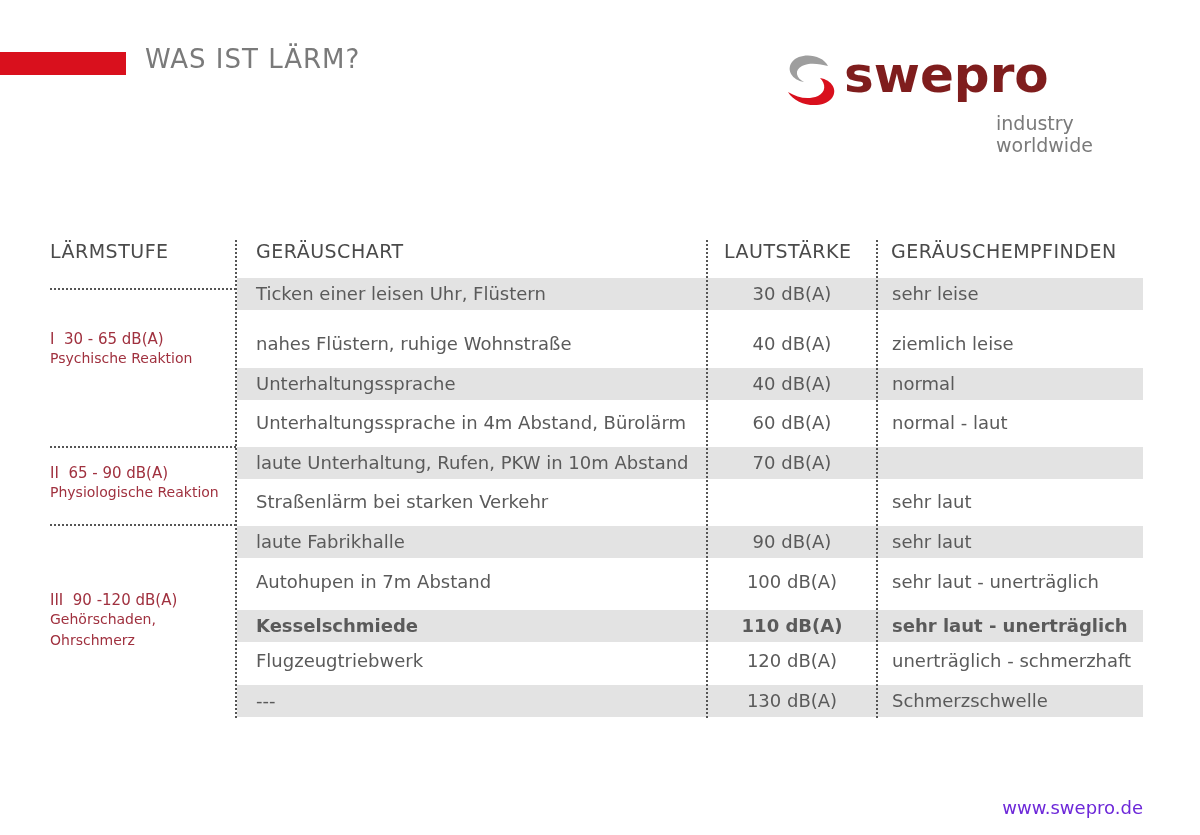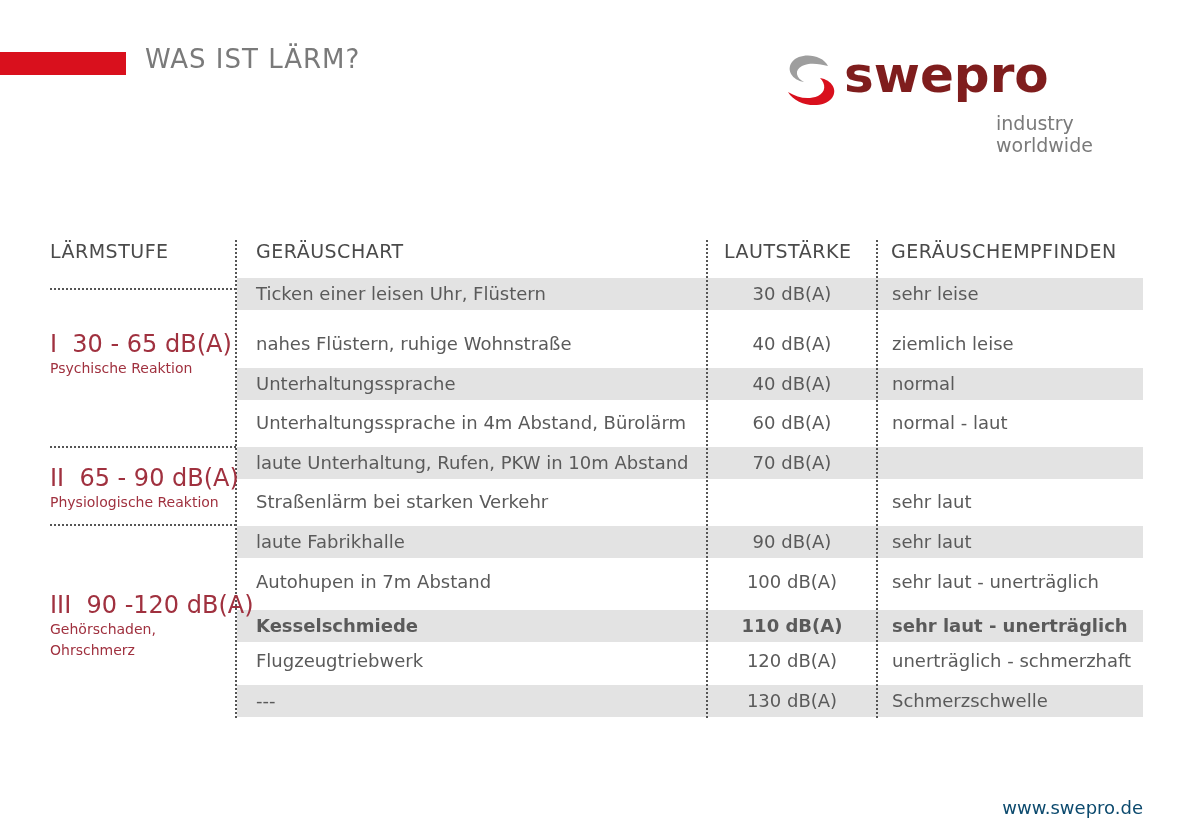--- a/index.html
+++ b/index.html
@@ -16,23 +16,23 @@
   .hdots { position: absolute; height: 0; border-top: 2px dotted #555; }
 
   .row { position: absolute; left: 237px; width: 906px; height: 32px; }
   .row.gray { background: #e3e3e3; }
   .cell { position: absolute; top: 0; height: 32px; line-height: 32px; font-size: 18px; color: #5a5a5a; white-space: nowrap; }
   .c1 { left: 19px; }
   .c2 { left: 470px; width: 170px; text-align: center; }
   .c3 { left: 655px; }
 
   .level { position: absolute; left: 50px; color: #a0313f; }
-  .level .lvl-title { font-size: 24px; display: block; text-align: center; }
+  .level .lvl-title { font-size: 15px; display: block; }
   .level .lvl-sub { font-size: 14px; display: block; line-height: 21px; }
-  .footer { position: absolute; right: 57px; top: 797px; font-size: 18px; color: #0c4a6e; }
+  .footer { position: absolute; right: 57px; top: 797px; font-size: 18px; color: #6d28d9; }
 </style>
 </head>
 <body>
 
 <div class="redbar"></div>
 <h1 class="title" style="margin:0;">WAS IST LÄRM?</h1>
 
 <div class="logo">
   <svg class="logo-mark" viewBox="0 0 56 58">
     <path d="M46 14 C40 2, 18 0, 10 10 C4 18, 10 28, 22 30 C14 26, 12 18, 20 14 C28 10, 38 12, 46 14 Z" fill="#9e9e9e"></path>

